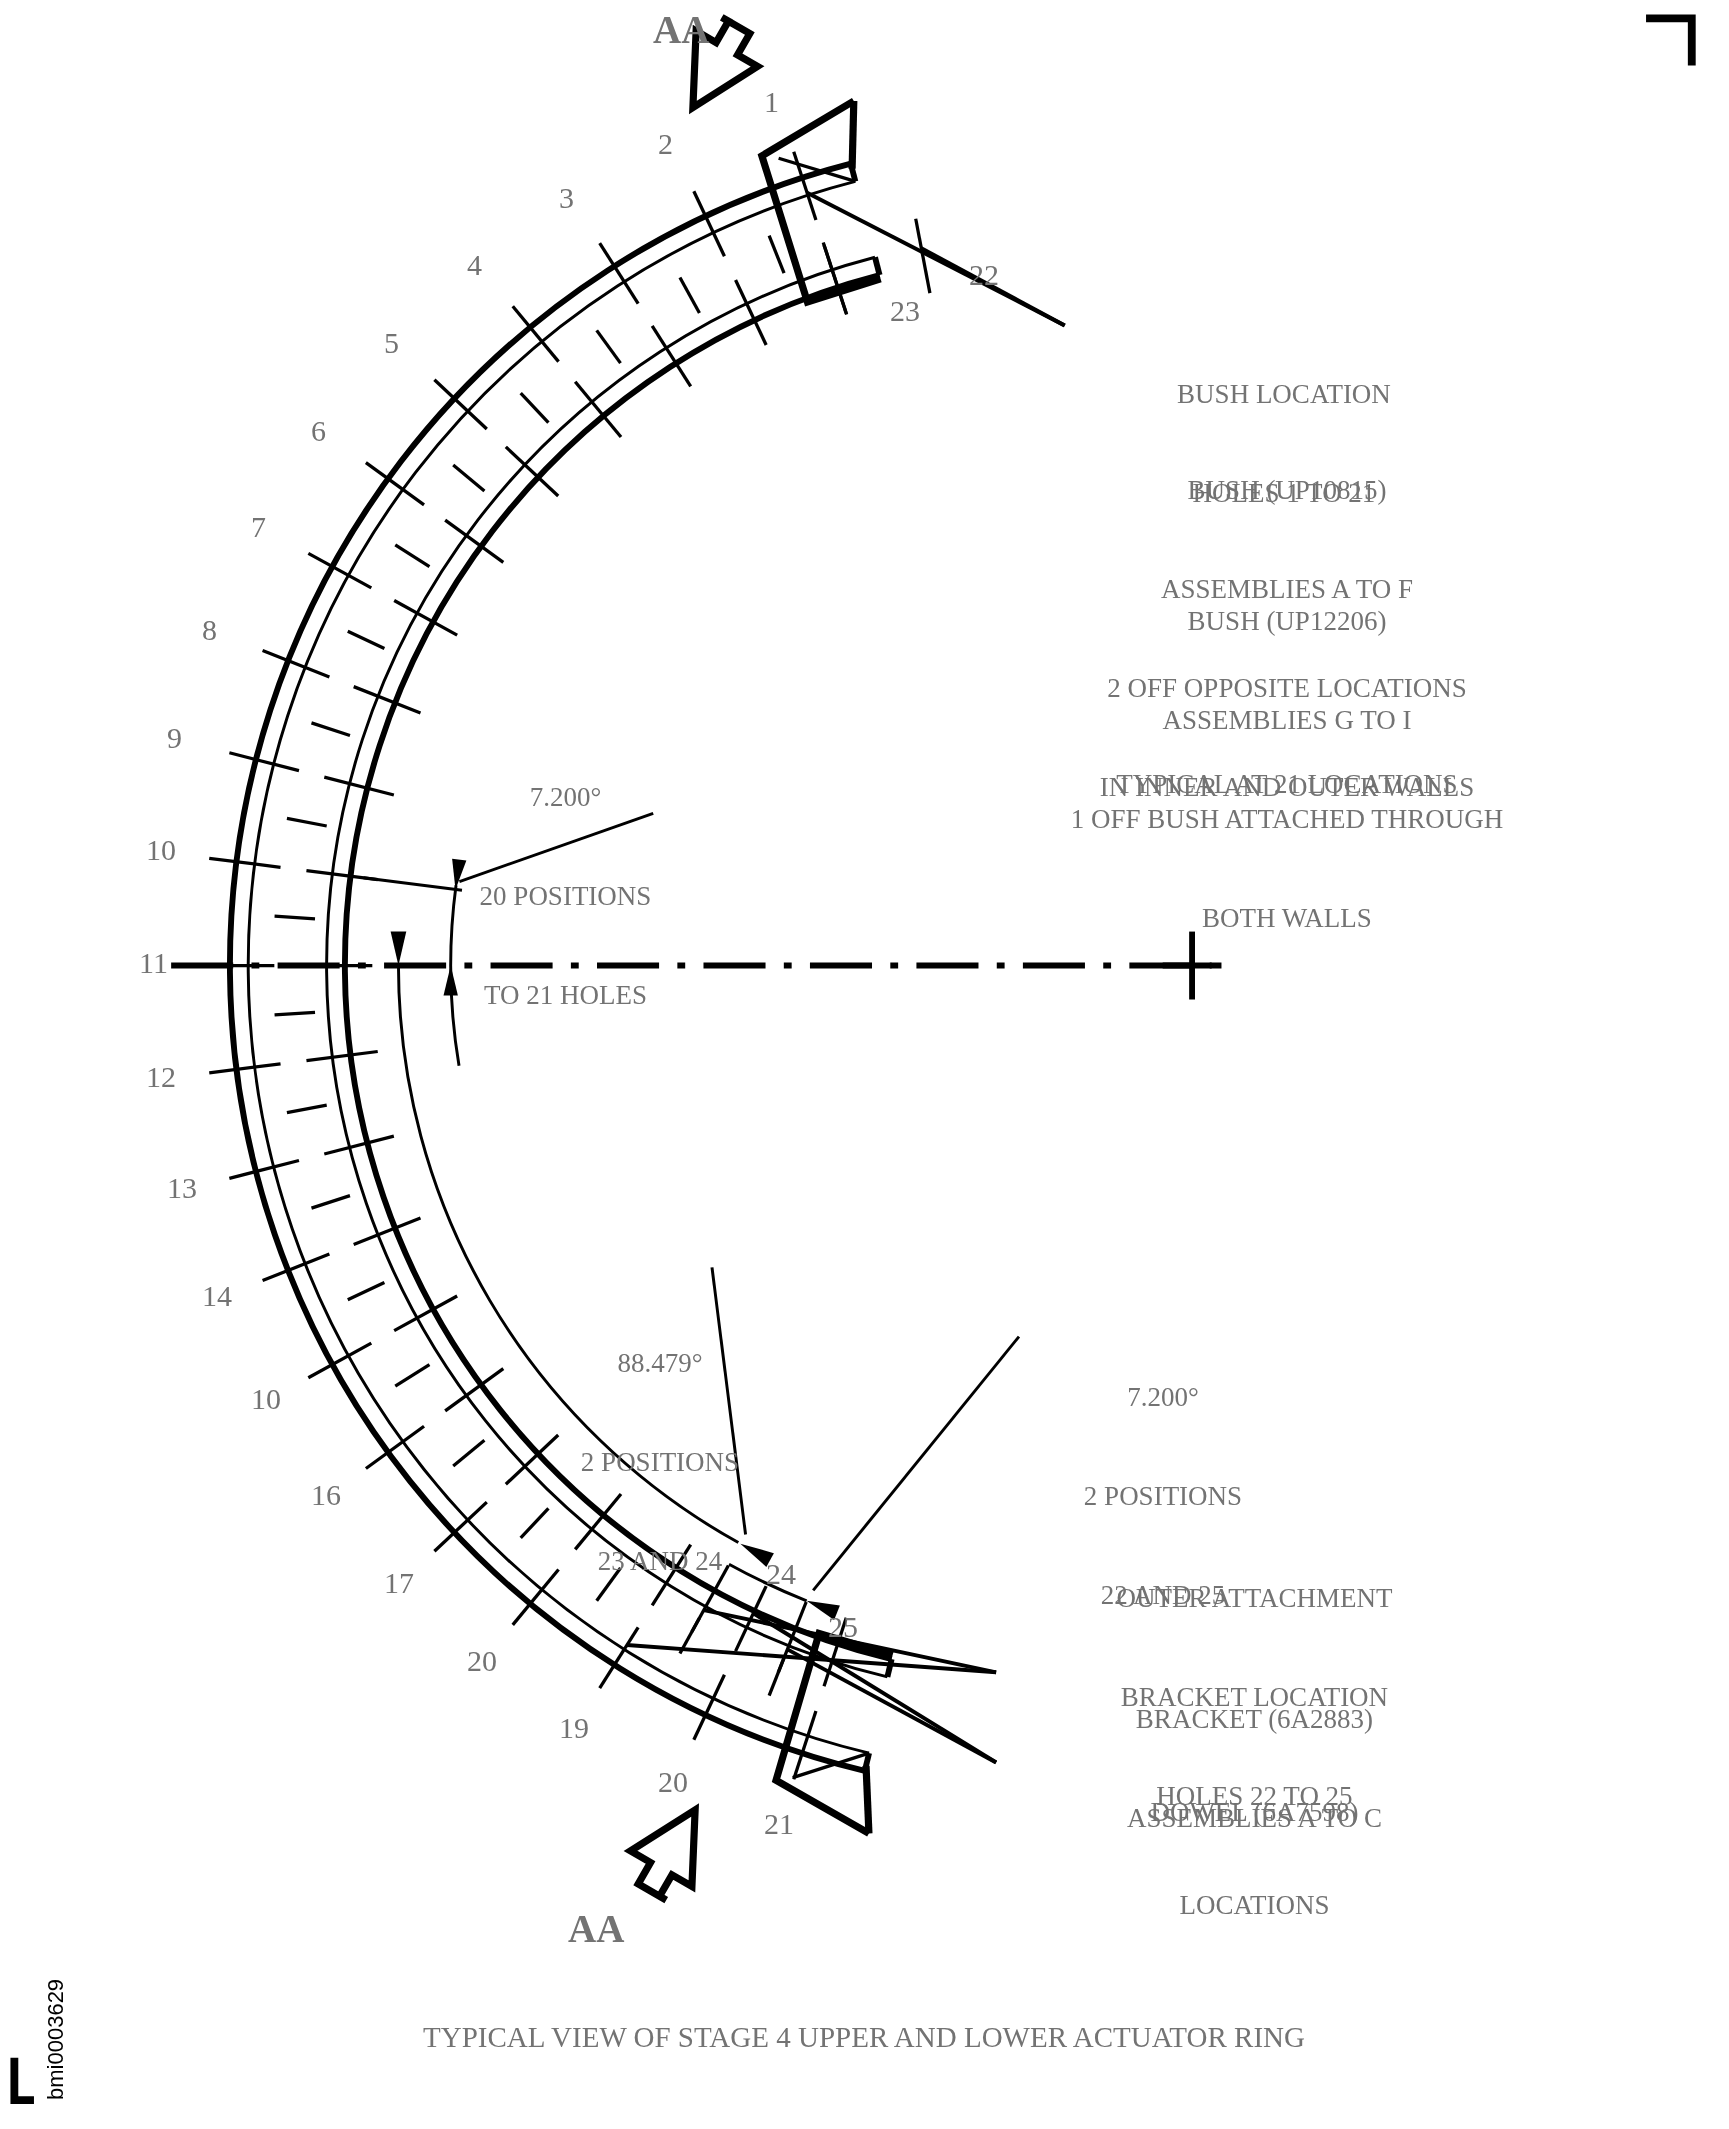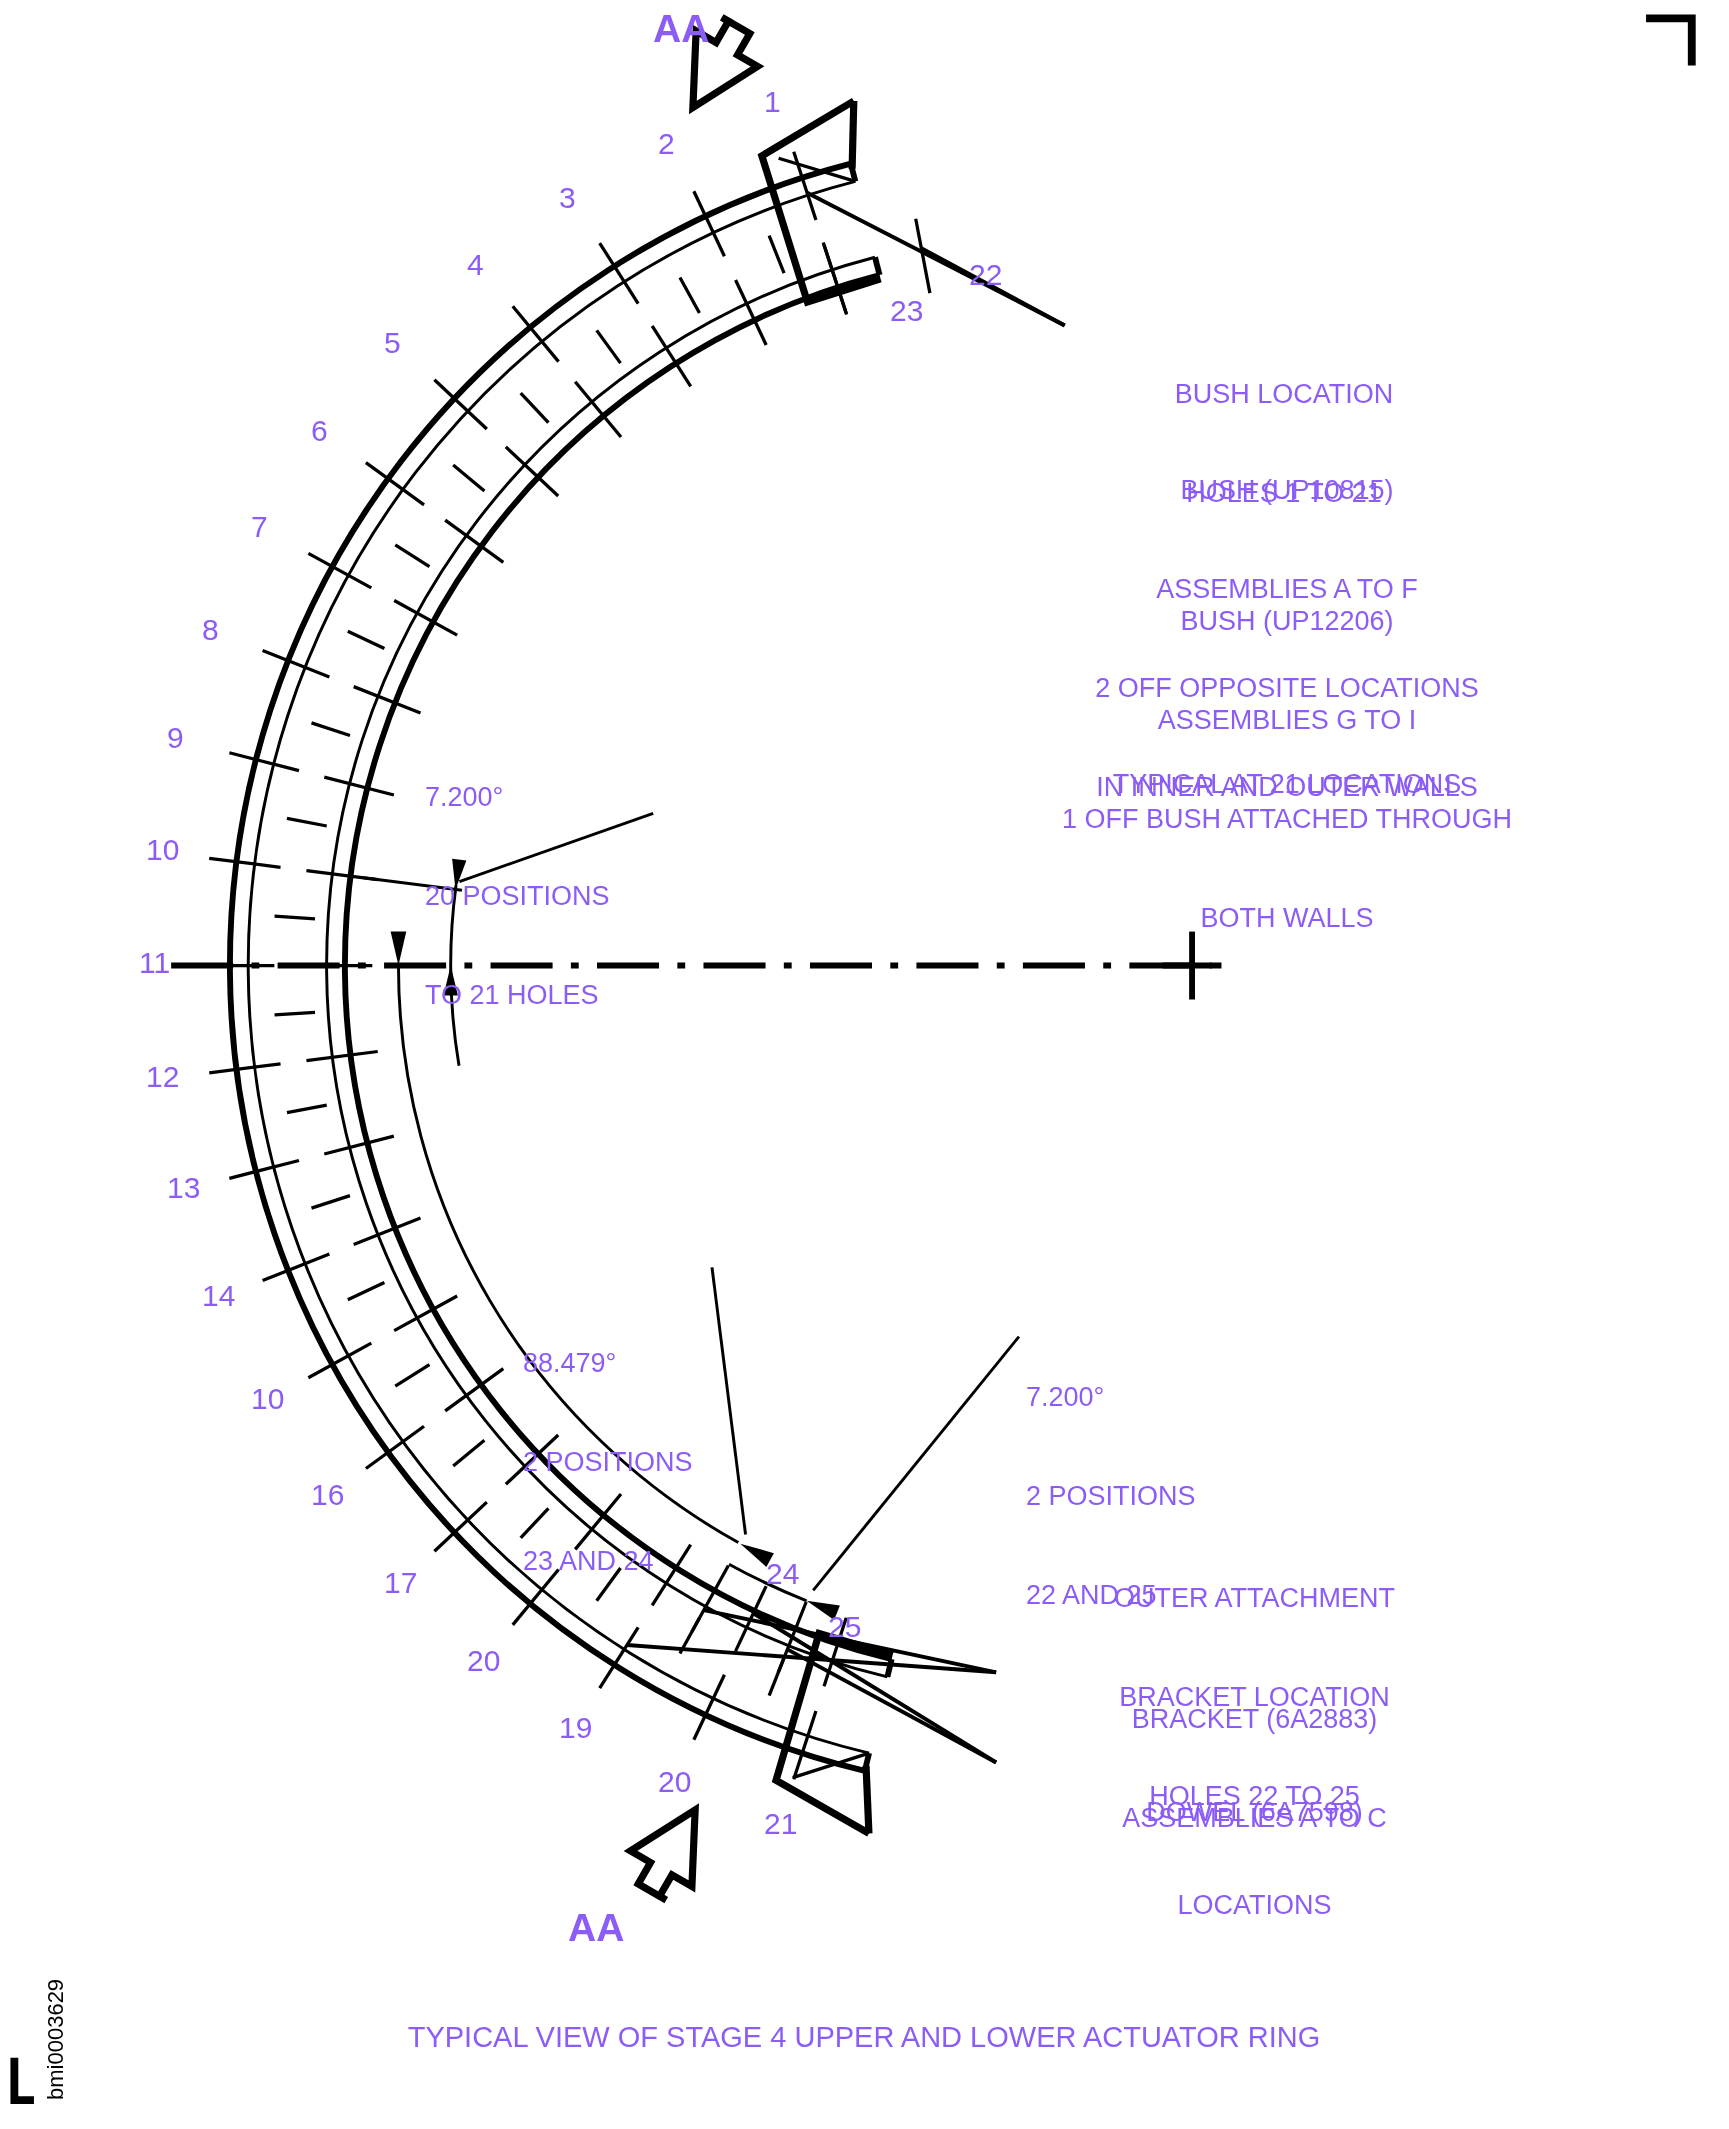--- a/index.html
+++ b/index.html
@@ -1,25 +1,25 @@
 <!DOCTYPE html>
 <html style="font-size:10.5px"><head>
 <meta charset="utf-8">
 <title>Actuator Ring Drawing</title>
 <style>
   html,body{margin:0;padding:0;background:#ffffff;}
   body{font-family:"Liberation Sans",sans-serif;}
   #sheet{position:relative;width:1729px;height:2129px;background:#fff;overflow:hidden;}
   svg{position:absolute;left:0;top:0;}
-  .txt{position:absolute;color:#8b5cf6;font-family:Liberation Sans, sans-serif;white-space:pre;}
+  .txt{position:absolute;color:#737373;font-family:Liberation Serif, serif;white-space:pre;}
   .note{font-size:27px;line-height:33px;text-align:center;font-weight:400;letter-spacing:0px;}
   .holenum{font-size:30px;font-weight:400;}
   .aalbl{font-size:39px;font-weight:700;}
   .caption{font-size:29px;line-height:35px;text-align:center;}
-  .dimnote{font-size:27px;line-height:33px;}
+  .dimnote{font-size:27px;line-height:33px;text-align:center;}
   .sidecode{position:absolute;font-size:22px;font-family:"Liberation Sans",sans-serif;
             transform:rotate(-90deg);transform-origin:left top;white-space:nowrap;}
 </style>
 </head>
 <body>
 
 <div id="sheet">
 
   <svg id="art" width="1729" height="2129" viewBox="0 0 2647 3259" shape-rendering="geometricPrecision">
     <g id="geom" fill="none" stroke="#000" stroke-linecap="butt" stroke-linejoin="miter">

